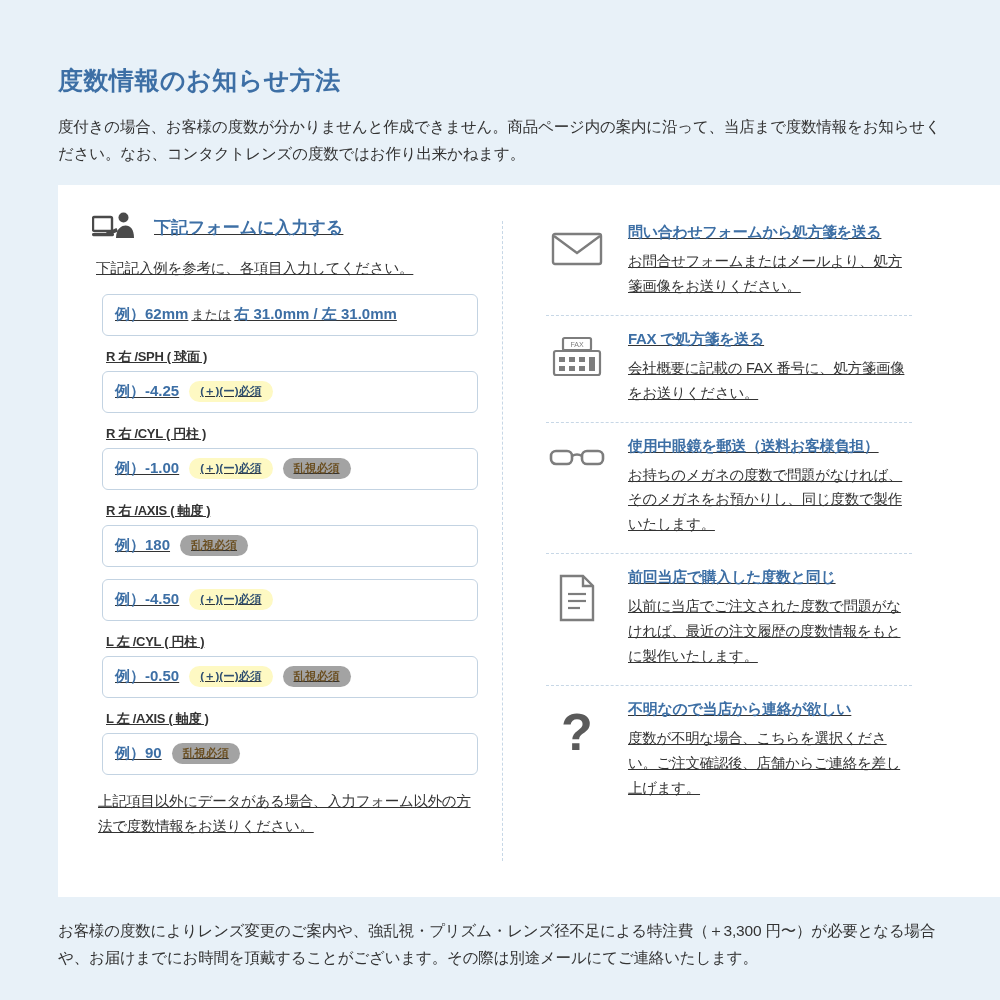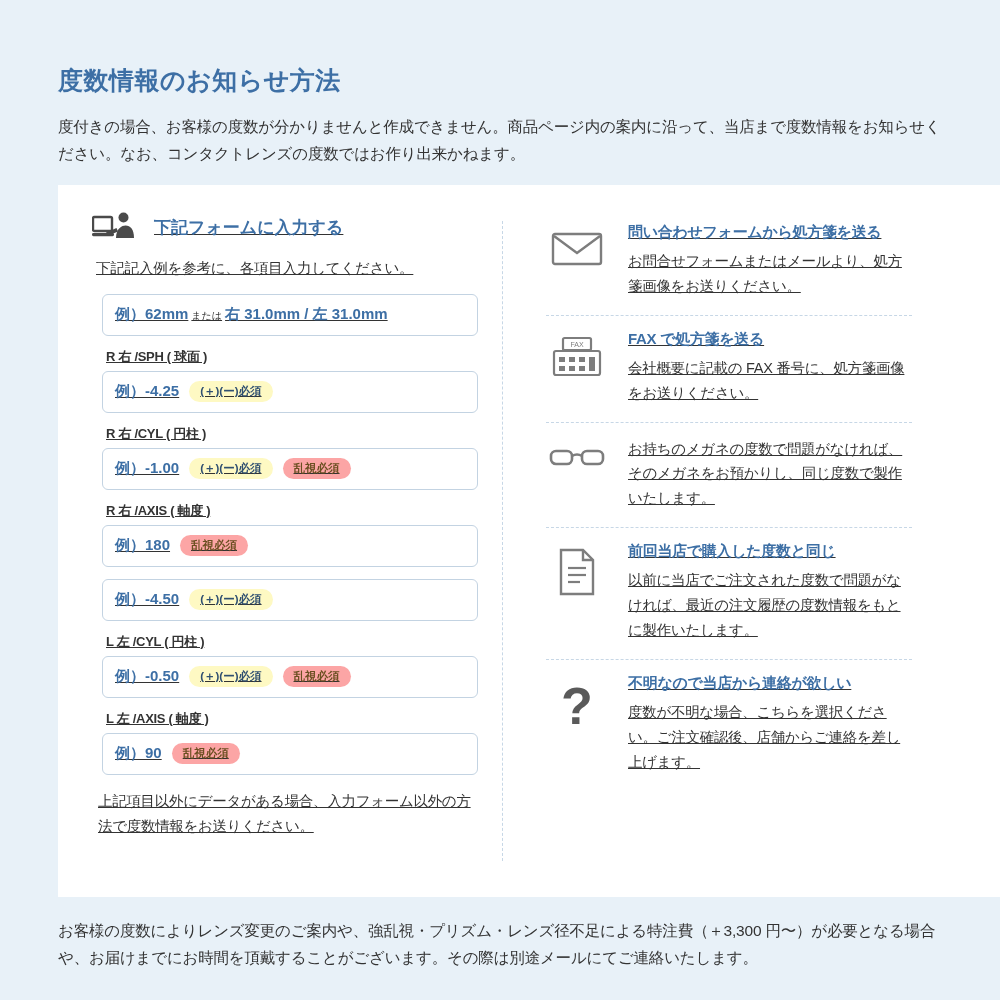--- a/index.html
+++ b/index.html
@@ -90,31 +90,31 @@
     padding: 0 12px;
     gap: 10px;
     background: #fff;
   }
   .ex {
     color: #3d6fa5;
     font-size: 15px;
     font-weight: bold;
     white-space: nowrap;
   }
-  .ex .mid { color: #333; font-size: 10px; font-weight: normal; padding: 0 3px;}
+  .ex .mid { color: #333; font-size: 13px; font-weight: normal; padding: 0 3px;}
   .tag {
     border-radius: 11px;
     font-size: 11.5px;
     font-weight: bold;
     padding: 4px 11px;
     white-space: nowrap;
     line-height: 1.1;
   }
   .tag.blue { background: #fef9c3; color: #2f4f70; }
-  .tag.tan  { background: #fca5a5; color: #6b4f21; }
+  .tag.tan  { background: #a3a3a3; color: #6b4f21; }
   .note {
     font-size: 14.5px;
     line-height: 1.75;
     margin: 14px 0 0 6px;
     letter-spacing: -0.3px;
   }
   .ritem {
     display: flex;
     gap: 20px;
     padding: 14px 0 16px 0;
@@ -276,20 +276,21 @@
 
       <div class="ritem">
         <div class="ricon">
           <svg width="56" height="28" viewBox="0 0 56 28">
             <rect x="2" y="8" width="21" height="13" rx="5" fill="none" stroke="#7d7d7d" stroke-width="2.6"></rect>
             <rect x="33" y="8" width="21" height="13" rx="5" fill="none" stroke="#7d7d7d" stroke-width="2.6"></rect>
             <path d="M23 13 Q28 10 33 13" fill="none" stroke="#7d7d7d" stroke-width="2.6"></path>
           </svg>
         </div>
         <div class="rbody">
+          <div class="rtitle">使用中眼鏡を郵送（送料お客様負担）</div>
           <div class="rtext">お持ちのメガネの度数で問題がなければ、そのメガネをお預かりし、同じ度数で製作いたします。</div>
         </div>
       </div>
 
       <div class="ritem">
         <div class="ricon">
           <svg width="40" height="48" viewBox="0 0 40 48">
             <path d="M4 2 H26 L36 12 V46 H4 Z" fill="none" stroke="#7d7d7d" stroke-width="2.4"></path>
             <path d="M26 2 V12 H36" fill="none" stroke="#7d7d7d" stroke-width="2.4"></path>
             <line x1="11" y1="20" x2="29" y2="20" stroke="#7d7d7d" stroke-width="2.2"></line>

